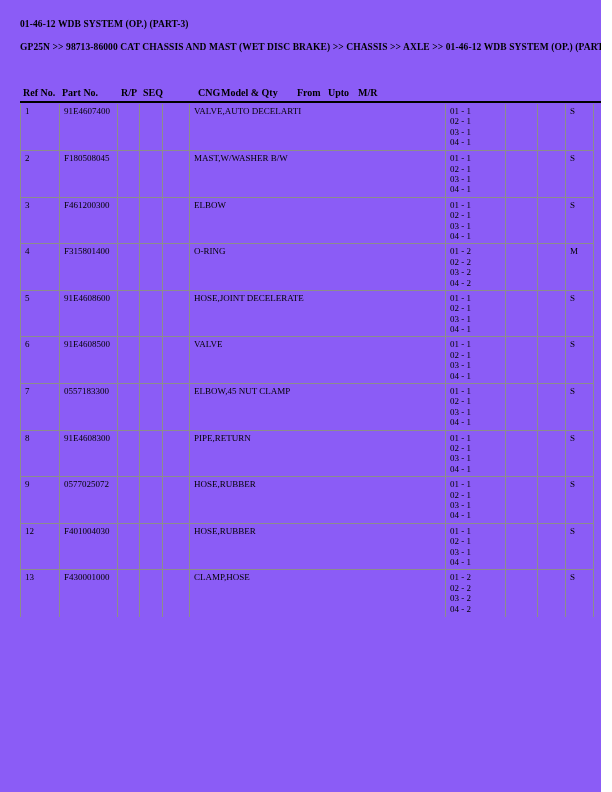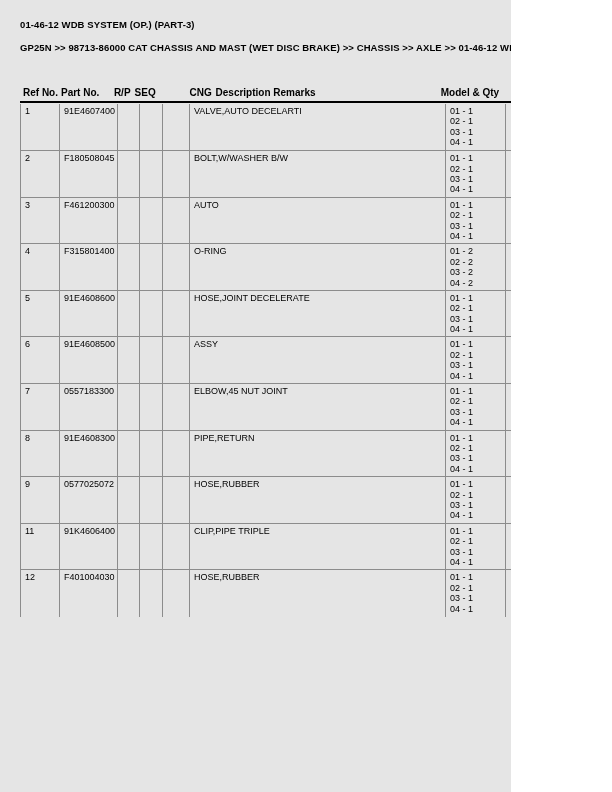--- a/index.html
+++ b/index.html
@@ -2,24 +2,24 @@
 <html><head>
 <meta charset="utf-8">
 <style>
   html, body {
     margin: 0;
     padding: 0;
     background: #ffffff;
   }
   .page {
     position: relative;
-    width: 511px;
+    width: 601px;
     height: 792px;
-    background: #e5e5e5;
-    font-family: Liberation Sans, sans-serif;
+    background: #8b5cf6;
+    font-family: Liberation Serif, serif;
     color: #000000;
     overflow: hidden;
   }
   .doc-title {
     position: absolute;
     left: 20px;
     top: 19px;
     font-size: 9.5px;
     font-weight: bold;
     letter-spacing: 0.1px;
@@ -104,21 +104,20 @@
   <div class="doc-title">01-46-12 WDB SYSTEM (OP.) (PART-3)</div>
 
   <div class="breadcrumb">GP25N &gt;&gt; 98713-86000 CAT CHASSIS AND MAST (WET DISC BRAKE) &gt;&gt; CHASSIS &gt;&gt; AXLE &gt;&gt; 01-46-12 WDB SYSTEM (OP.) (PART-3)</div>
 
   <div class="col-headers">
     <div class="hcell c-ref">Ref No.</div>
     <div class="hcell c-part">Part No.</div>
     <div class="hcell c-rp">R/P</div>
     <div class="hcell c-seq">SEQ</div>
     <div class="hcell c-cng">CNG</div>
-    <div class="hcell c-desc">Description Remarks</div>
     <div class="hcell c-qty">Model &amp; Qty</div>
     <div class="hcell c-from">From</div>
     <div class="hcell c-upto">Upto</div>
     <div class="hcell c-mr">M/R</div>
   </div>
 
   <div class="header-rule"></div>
 
   <table class="parts">
     <colgroup>
@@ -151,39 +150,39 @@
       <td class="c-upto"></td>
       <td class="c-mr">S</td>
     </tr>
 
     <tr>
       <td class="c-ref">2</td>
       <td class="c-part">F180508045</td>
       <td class="c-rp"></td>
       <td class="c-seq"></td>
       <td class="c-cng"></td>
-      <td class="c-desc">BOLT,W/WASHER B/W</td>
+      <td class="c-desc">MAST,W/WASHER B/W</td>
       <td class="c-qty">
             <div>01 - 1</div>
             <div>02 - 1</div>
             <div>03 - 1</div>
             <div>04 - 1</div>
           </td>
       <td class="c-from"></td>
       <td class="c-upto"></td>
       <td class="c-mr">S</td>
     </tr>
 
     <tr>
       <td class="c-ref">3</td>
       <td class="c-part">F461200300</td>
       <td class="c-rp"></td>
       <td class="c-seq"></td>
       <td class="c-cng"></td>
-      <td class="c-desc">AUTO</td>
+      <td class="c-desc">ELBOW</td>
       <td class="c-qty">
             <div>01 - 1</div>
             <div>02 - 1</div>
             <div>03 - 1</div>
             <div>04 - 1</div>
           </td>
       <td class="c-from"></td>
       <td class="c-upto"></td>
       <td class="c-mr">S</td>
     </tr>
@@ -223,39 +222,39 @@
       <td class="c-upto"></td>
       <td class="c-mr">S</td>
     </tr>
 
     <tr>
       <td class="c-ref">6</td>
       <td class="c-part">91E4608500</td>
       <td class="c-rp"></td>
       <td class="c-seq"></td>
       <td class="c-cng"></td>
-      <td class="c-desc">ASSY</td>
+      <td class="c-desc">VALVE</td>
       <td class="c-qty">
             <div>01 - 1</div>
             <div>02 - 1</div>
             <div>03 - 1</div>
             <div>04 - 1</div>
           </td>
       <td class="c-from"></td>
       <td class="c-upto"></td>
       <td class="c-mr">S</td>
     </tr>
 
     <tr>
       <td class="c-ref">7</td>
       <td class="c-part">0557183300</td>
       <td class="c-rp"></td>
       <td class="c-seq"></td>
       <td class="c-cng"></td>
-      <td class="c-desc">ELBOW,45 NUT JOINT</td>
+      <td class="c-desc">ELBOW,45 NUT CLAMP</td>
       <td class="c-qty">
             <div>01 - 1</div>
             <div>02 - 1</div>
             <div>03 - 1</div>
             <div>04 - 1</div>
           </td>
       <td class="c-from"></td>
       <td class="c-upto"></td>
       <td class="c-mr">S</td>
     </tr>
@@ -290,53 +289,53 @@
             <div>02 - 1</div>
             <div>03 - 1</div>
             <div>04 - 1</div>
           </td>
       <td class="c-from"></td>
       <td class="c-upto"></td>
       <td class="c-mr">S</td>
     </tr>
 
 
-    <tr>
-      <td class="c-ref">11</td>
-      <td class="c-part">91K4606400</td>
-      <td class="c-rp"></td>
-      <td class="c-seq"></td>
-      <td class="c-cng"></td>
-      <td class="c-desc">CLIP,PIPE TRIPLE</td>
-      <td class="c-qty">
-            <div>01 - 1</div>
-            <div>02 - 1</div>
-            <div>03 - 1</div>
-            <div>04 - 1</div>
-          </td>
-      <td class="c-from"></td>
-      <td class="c-upto"></td>
-      <td class="c-mr">S</td>
-    </tr>
 
     <tr>
       <td class="c-ref">12</td>
       <td class="c-part">F401004030</td>
       <td class="c-rp"></td>
       <td class="c-seq"></td>
       <td class="c-cng"></td>
       <td class="c-desc">HOSE,RUBBER</td>
       <td class="c-qty">
             <div>01 - 1</div>
             <div>02 - 1</div>
             <div>03 - 1</div>
             <div>04 - 1</div>
           </td>
       <td class="c-from"></td>
       <td class="c-upto"></td>
       <td class="c-mr">S</td>
     </tr>
 
+    <tr>
+      <td class="c-ref">13</td>
+      <td class="c-part">F430001000</td>
+      <td class="c-rp"></td>
+      <td class="c-seq"></td>
+      <td class="c-cng"></td>
+      <td class="c-desc">CLAMP,HOSE</td>
+      <td class="c-qty">
+            <div>01 - 2</div>
+            <div>02 - 2</div>
+            <div>03 - 2</div>
+            <div>04 - 2</div>
+          </td>
+      <td class="c-from"></td>
+      <td class="c-upto"></td>
+      <td class="c-mr">S</td>
+    </tr>
 
   </tbody>
   </table>
 
 </div>
 
 </body></html>

